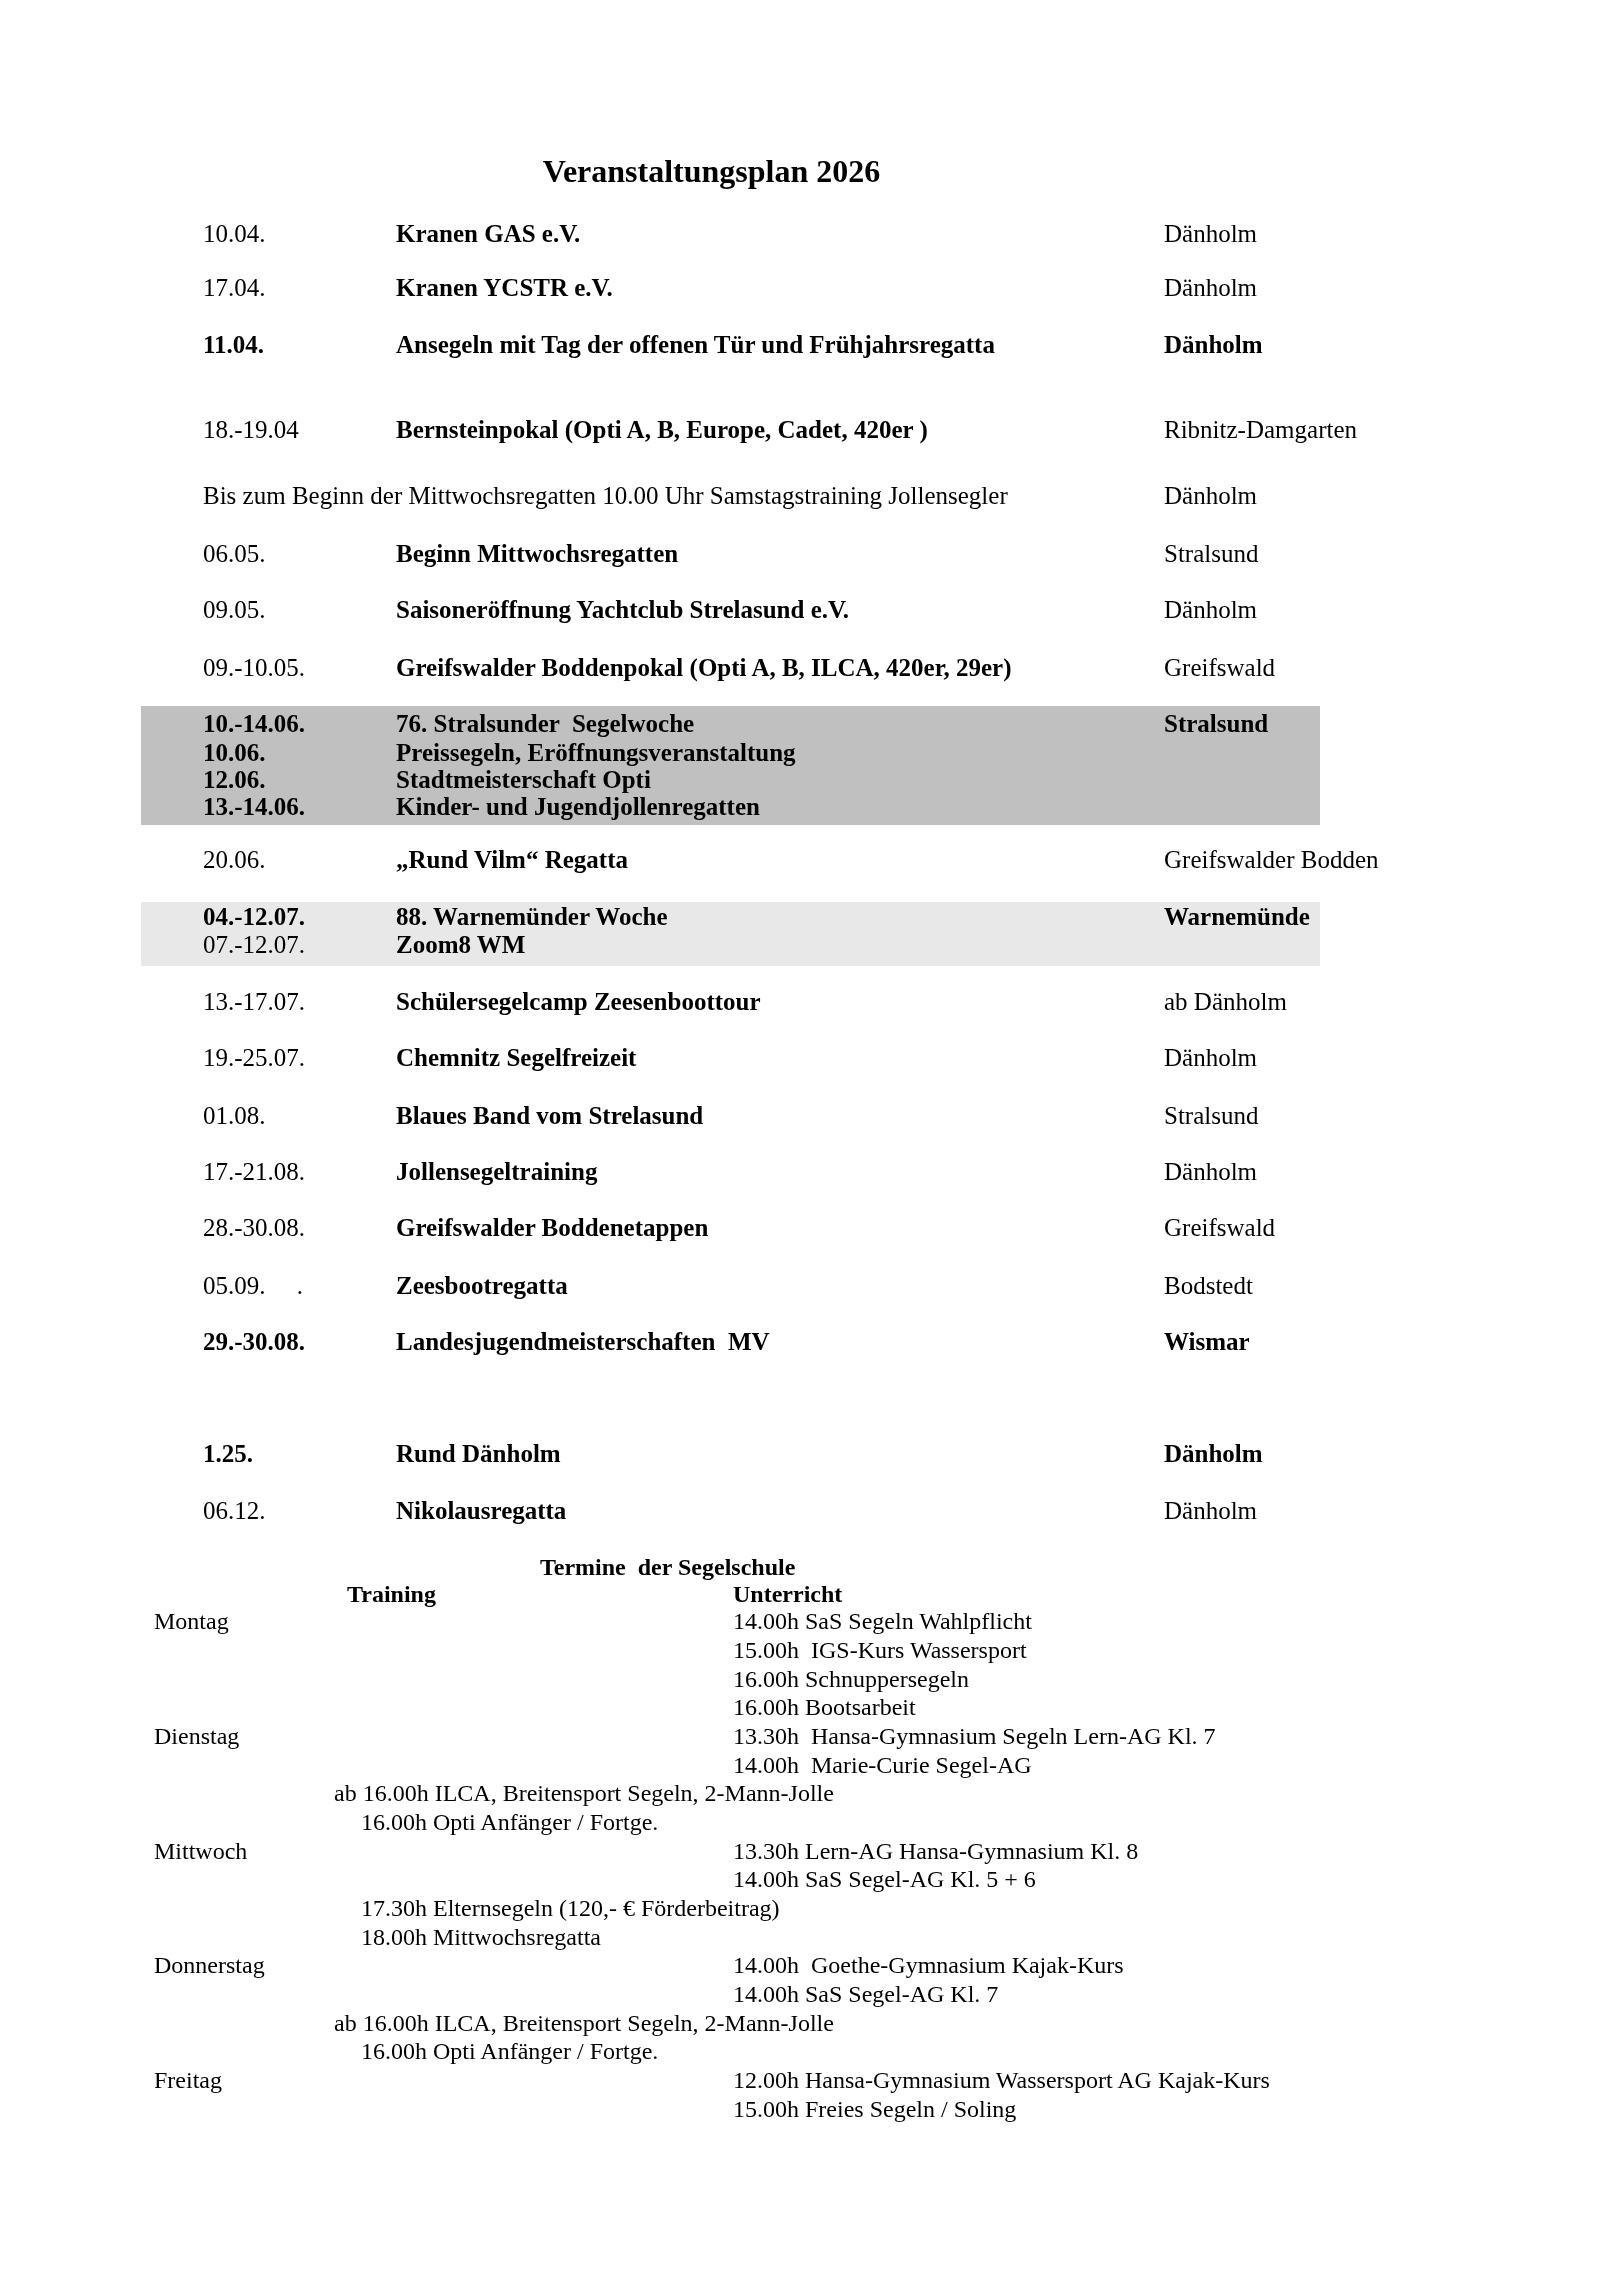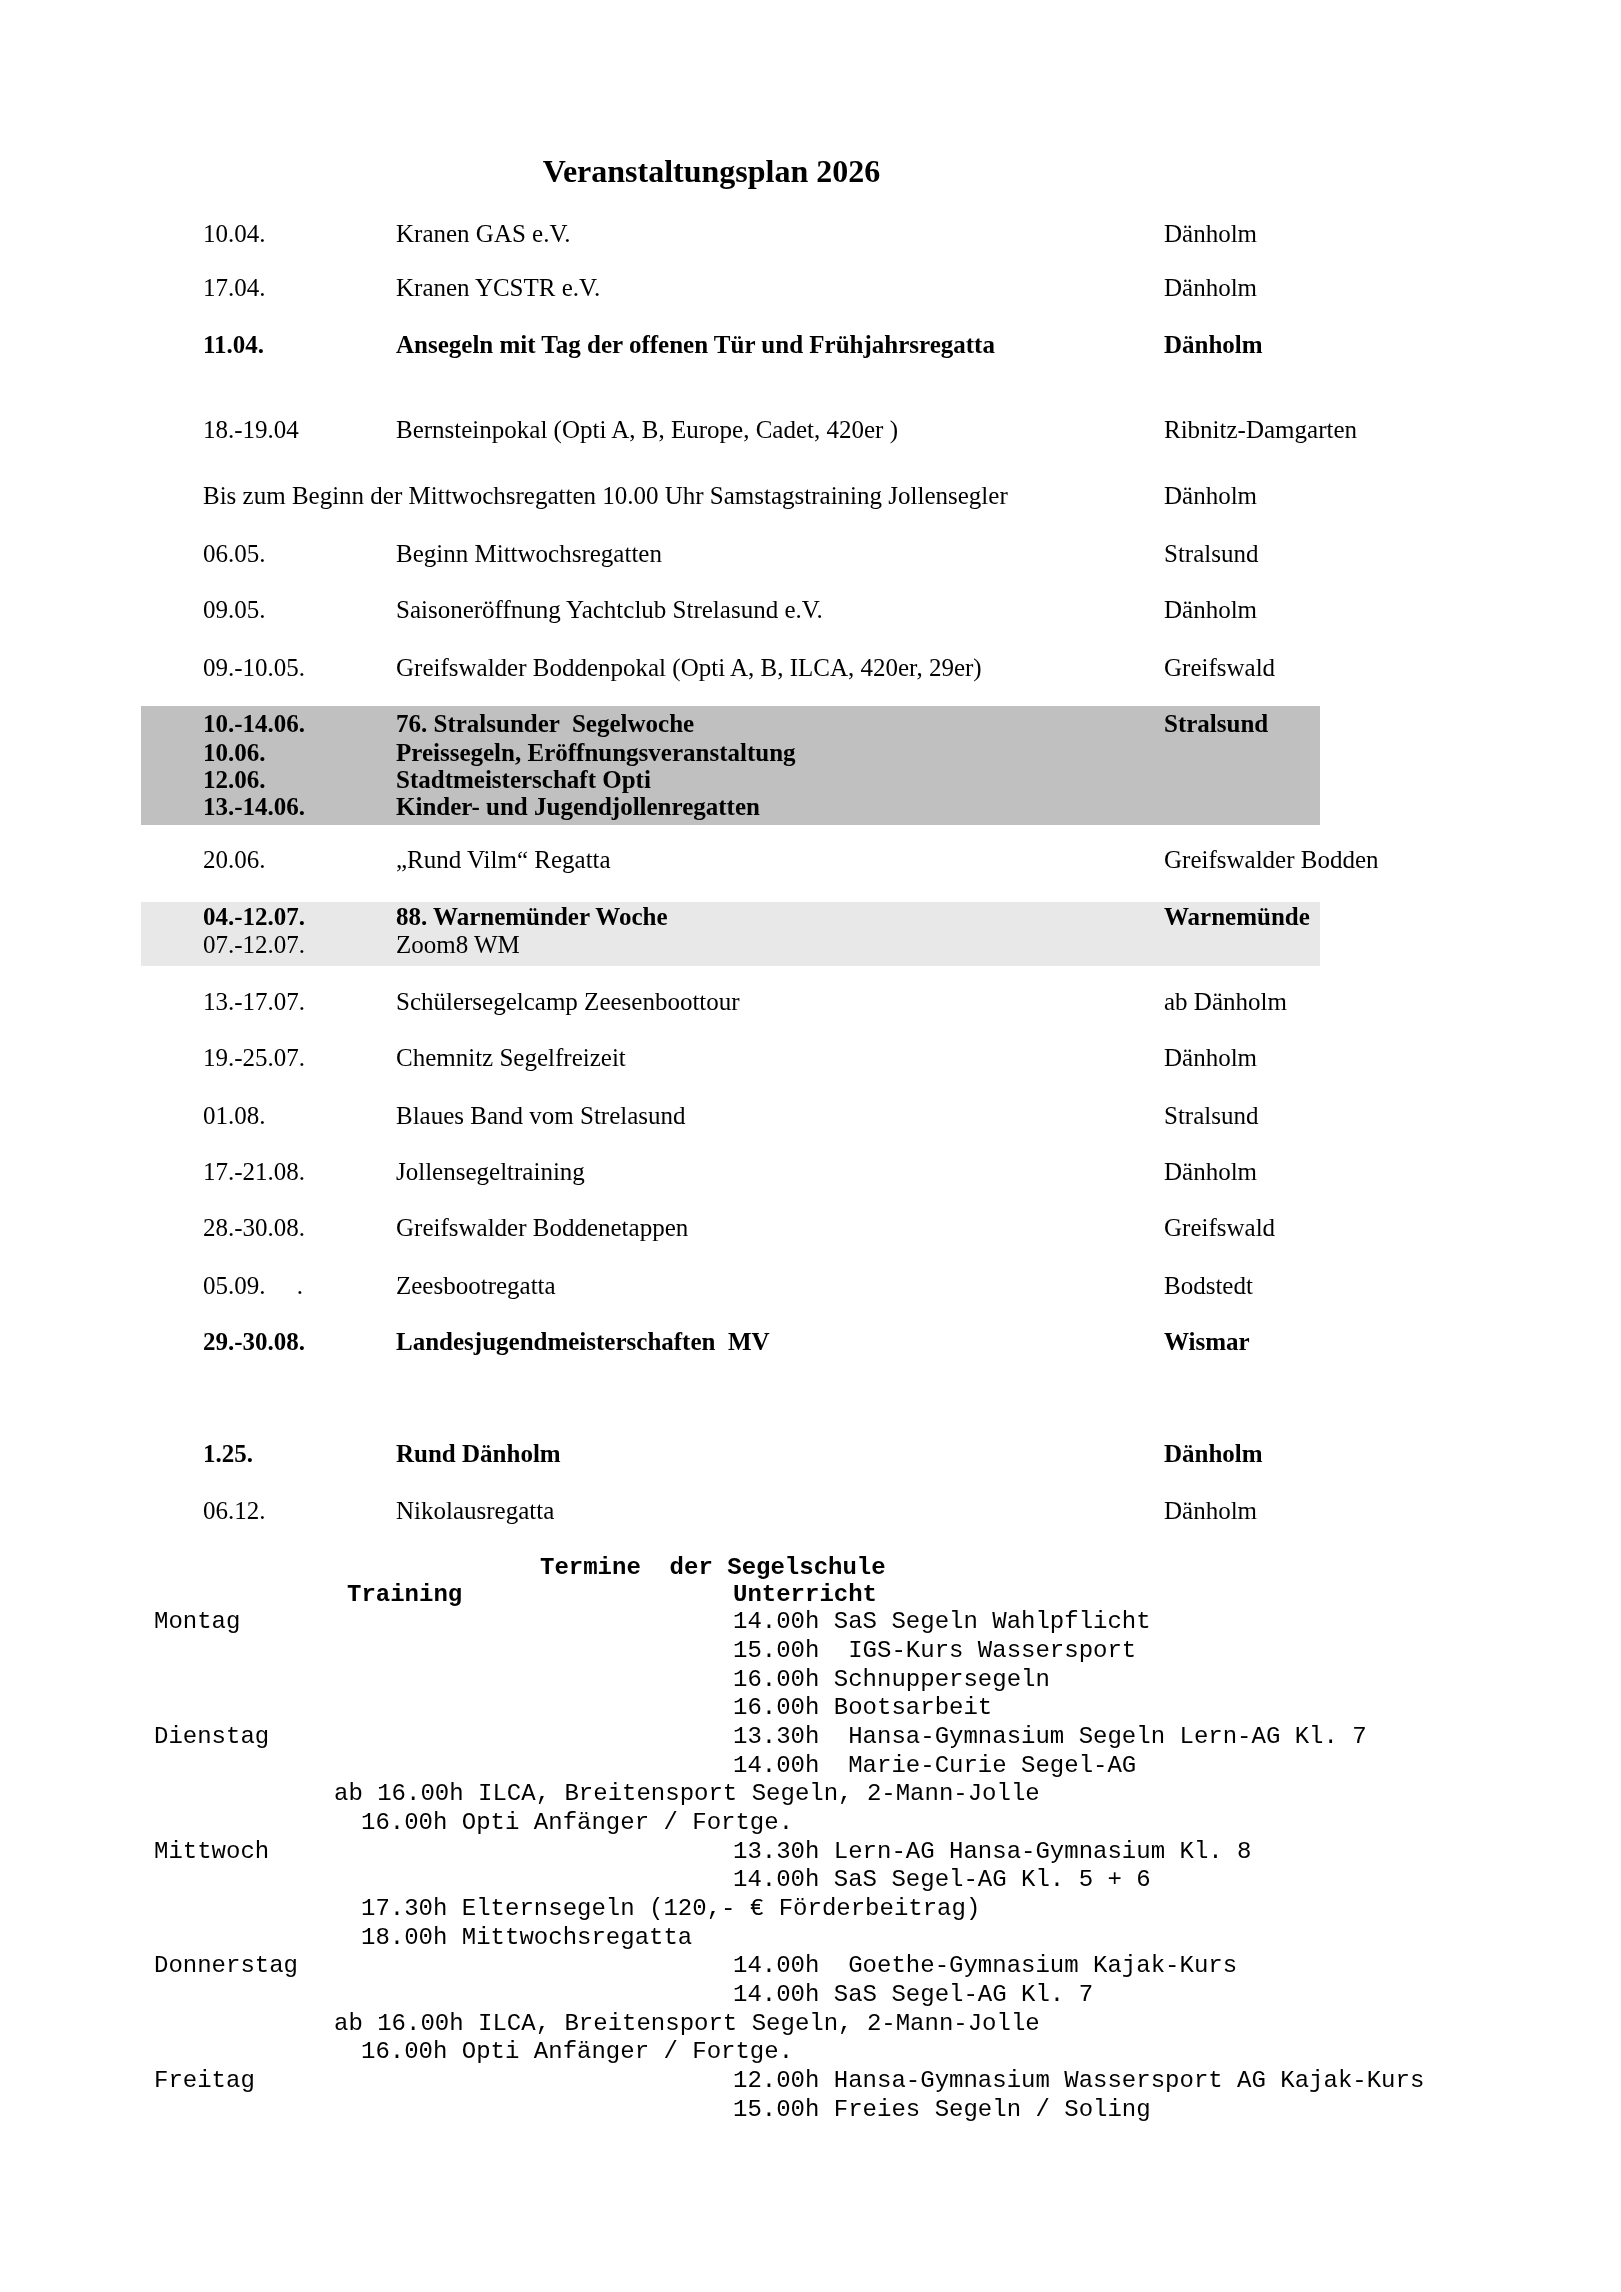--- a/index.html
+++ b/index.html
@@ -21,28 +21,28 @@
     line-height:1.1;
     white-space:pre;
   }
   .row{position:absolute;left:8px;width:1621px;height:30px;margin-left:41px;}
   .cell{
     position:absolute;top:0;
     font-size:25px;line-height:1.15;
     white-space:pre;
   }
   .c-date{left:154px;}
-  .c-event{left:347px;}
+  .c-event{left:347px;font-weight:bold;}
   .c-loc{left:1115px;}
   .b{font-weight:bold;}
   .hl{position:absolute;left:141px;width:1179px;}
   .hl1{top:706px;height:119px;background:#c0c0c0;}
   .hl2{top:902px;height:64px;background:#e8e8e8;}
   
-  .sc{position:absolute;top:0;font-size:24px;line-height:1.15;white-space:pre;font-family:Liberation Mono, monospace;}
+  .sc{position:absolute;top:0;font-size:24px;line-height:1.15;white-space:pre;}
   .sc-title{left:540px;top:1554px;font-weight:bold;}
   .sc-day{left:154px;}
   .sc-trh{left:347px;font-weight:bold;}
   .sc-unh{left:733px;font-weight:bold;}
   .sc-tr{left:361px;}
   .sc-trab{left:334px;}
   .sc-un{left:733px;}
 </style>
 </head>
 <body>

